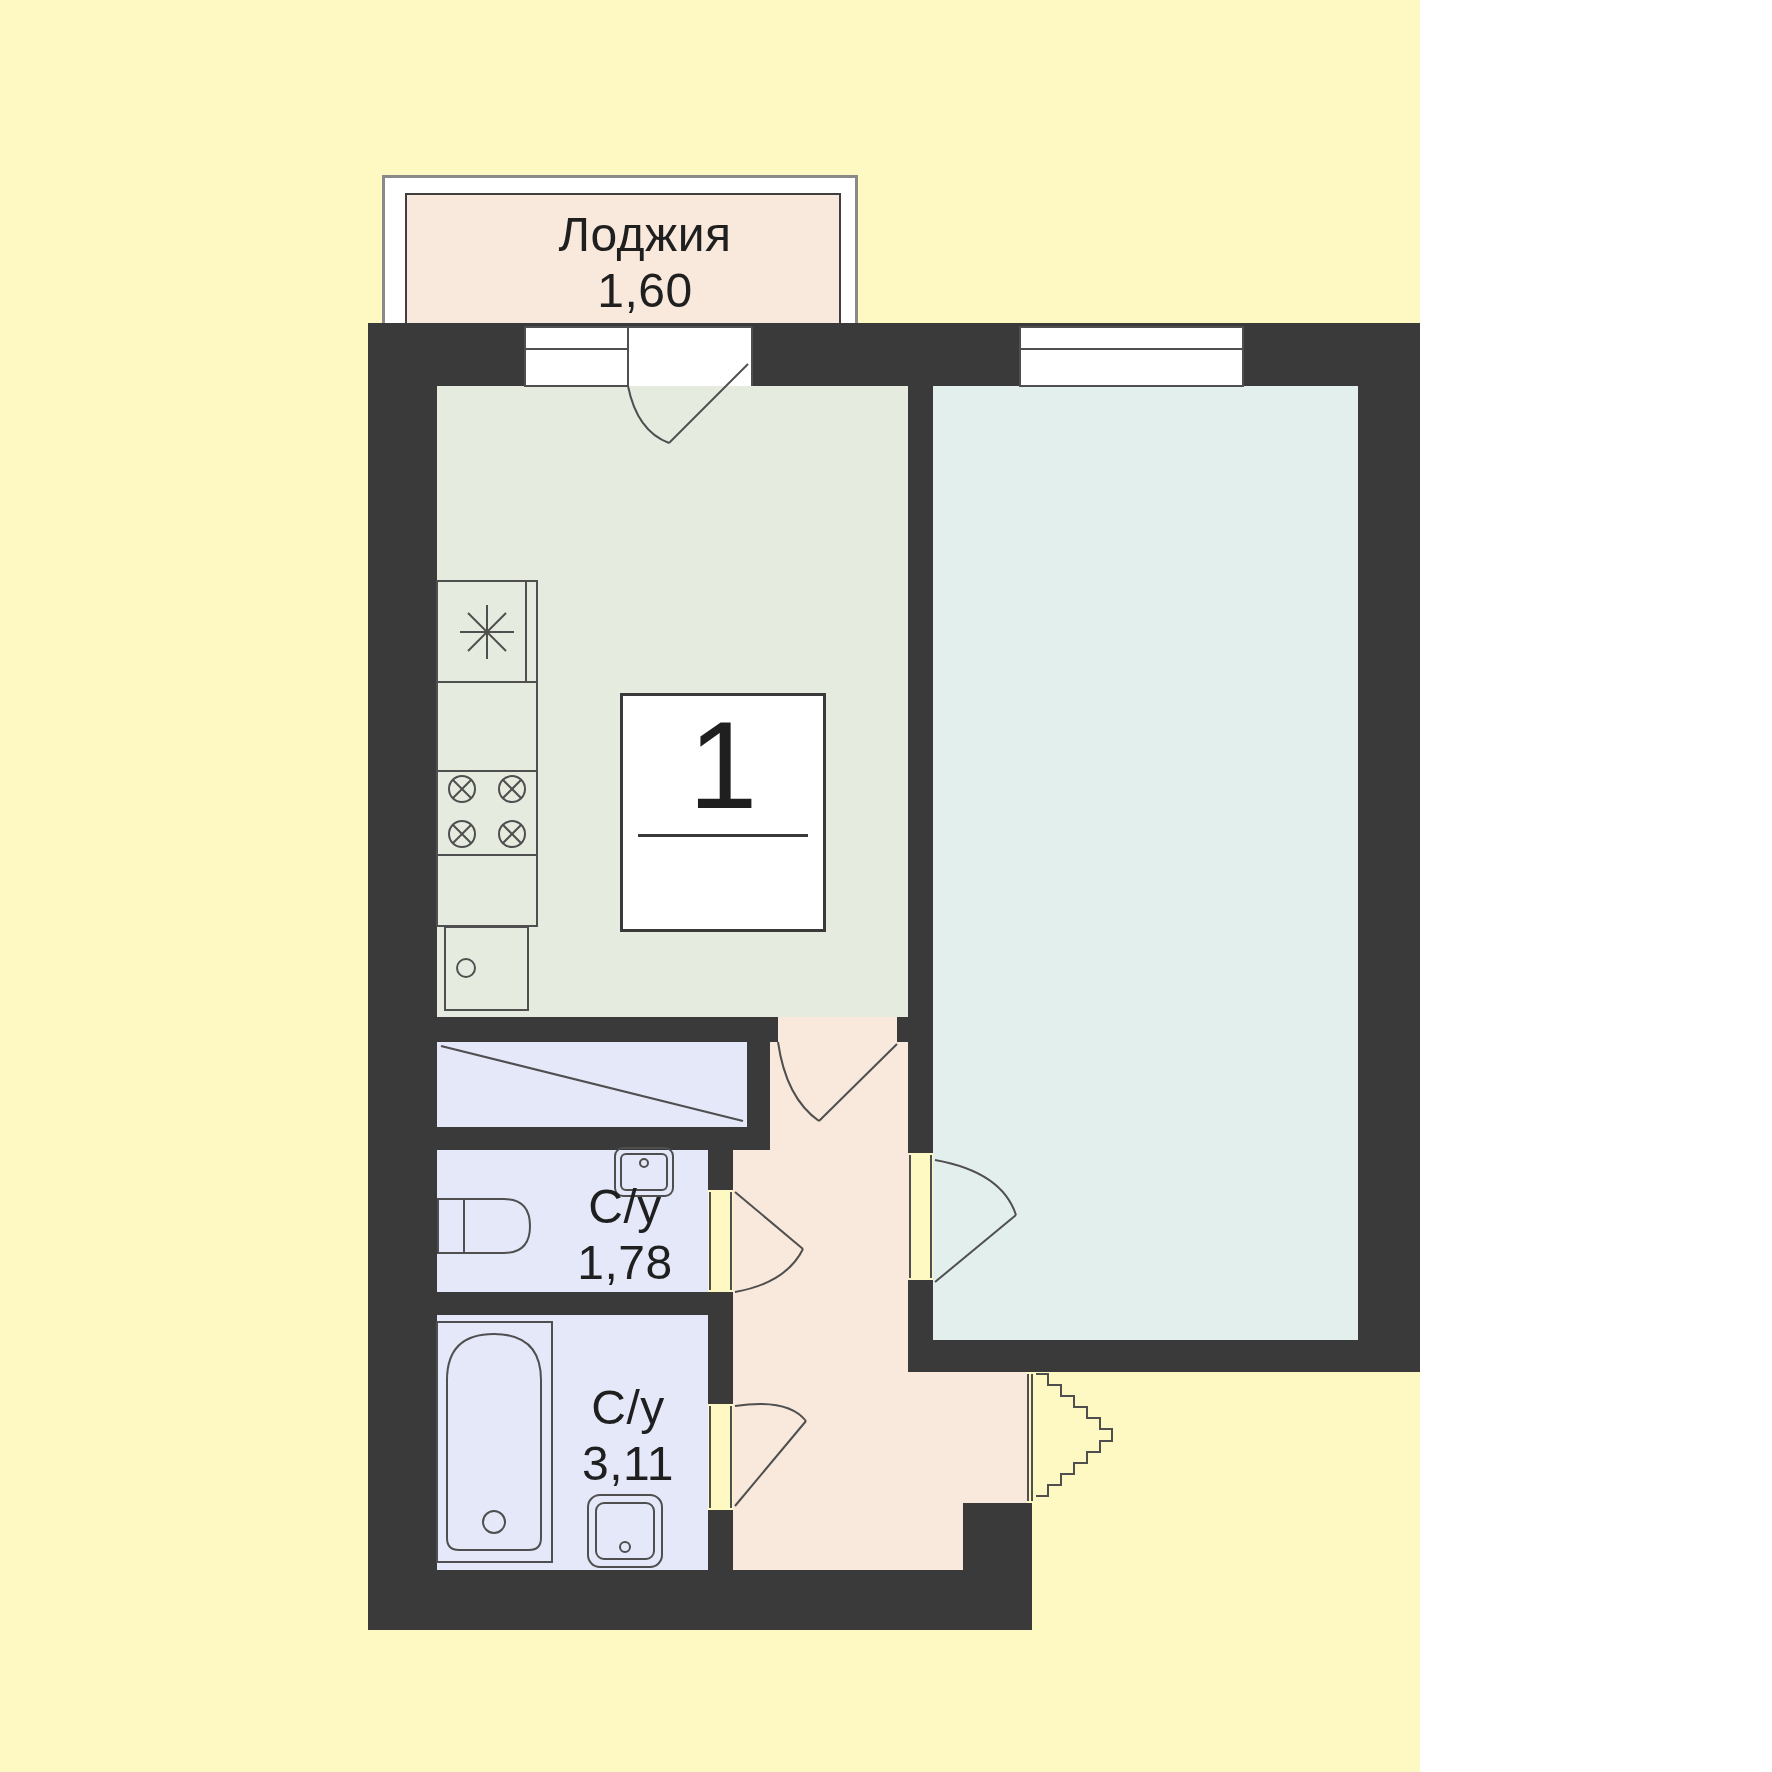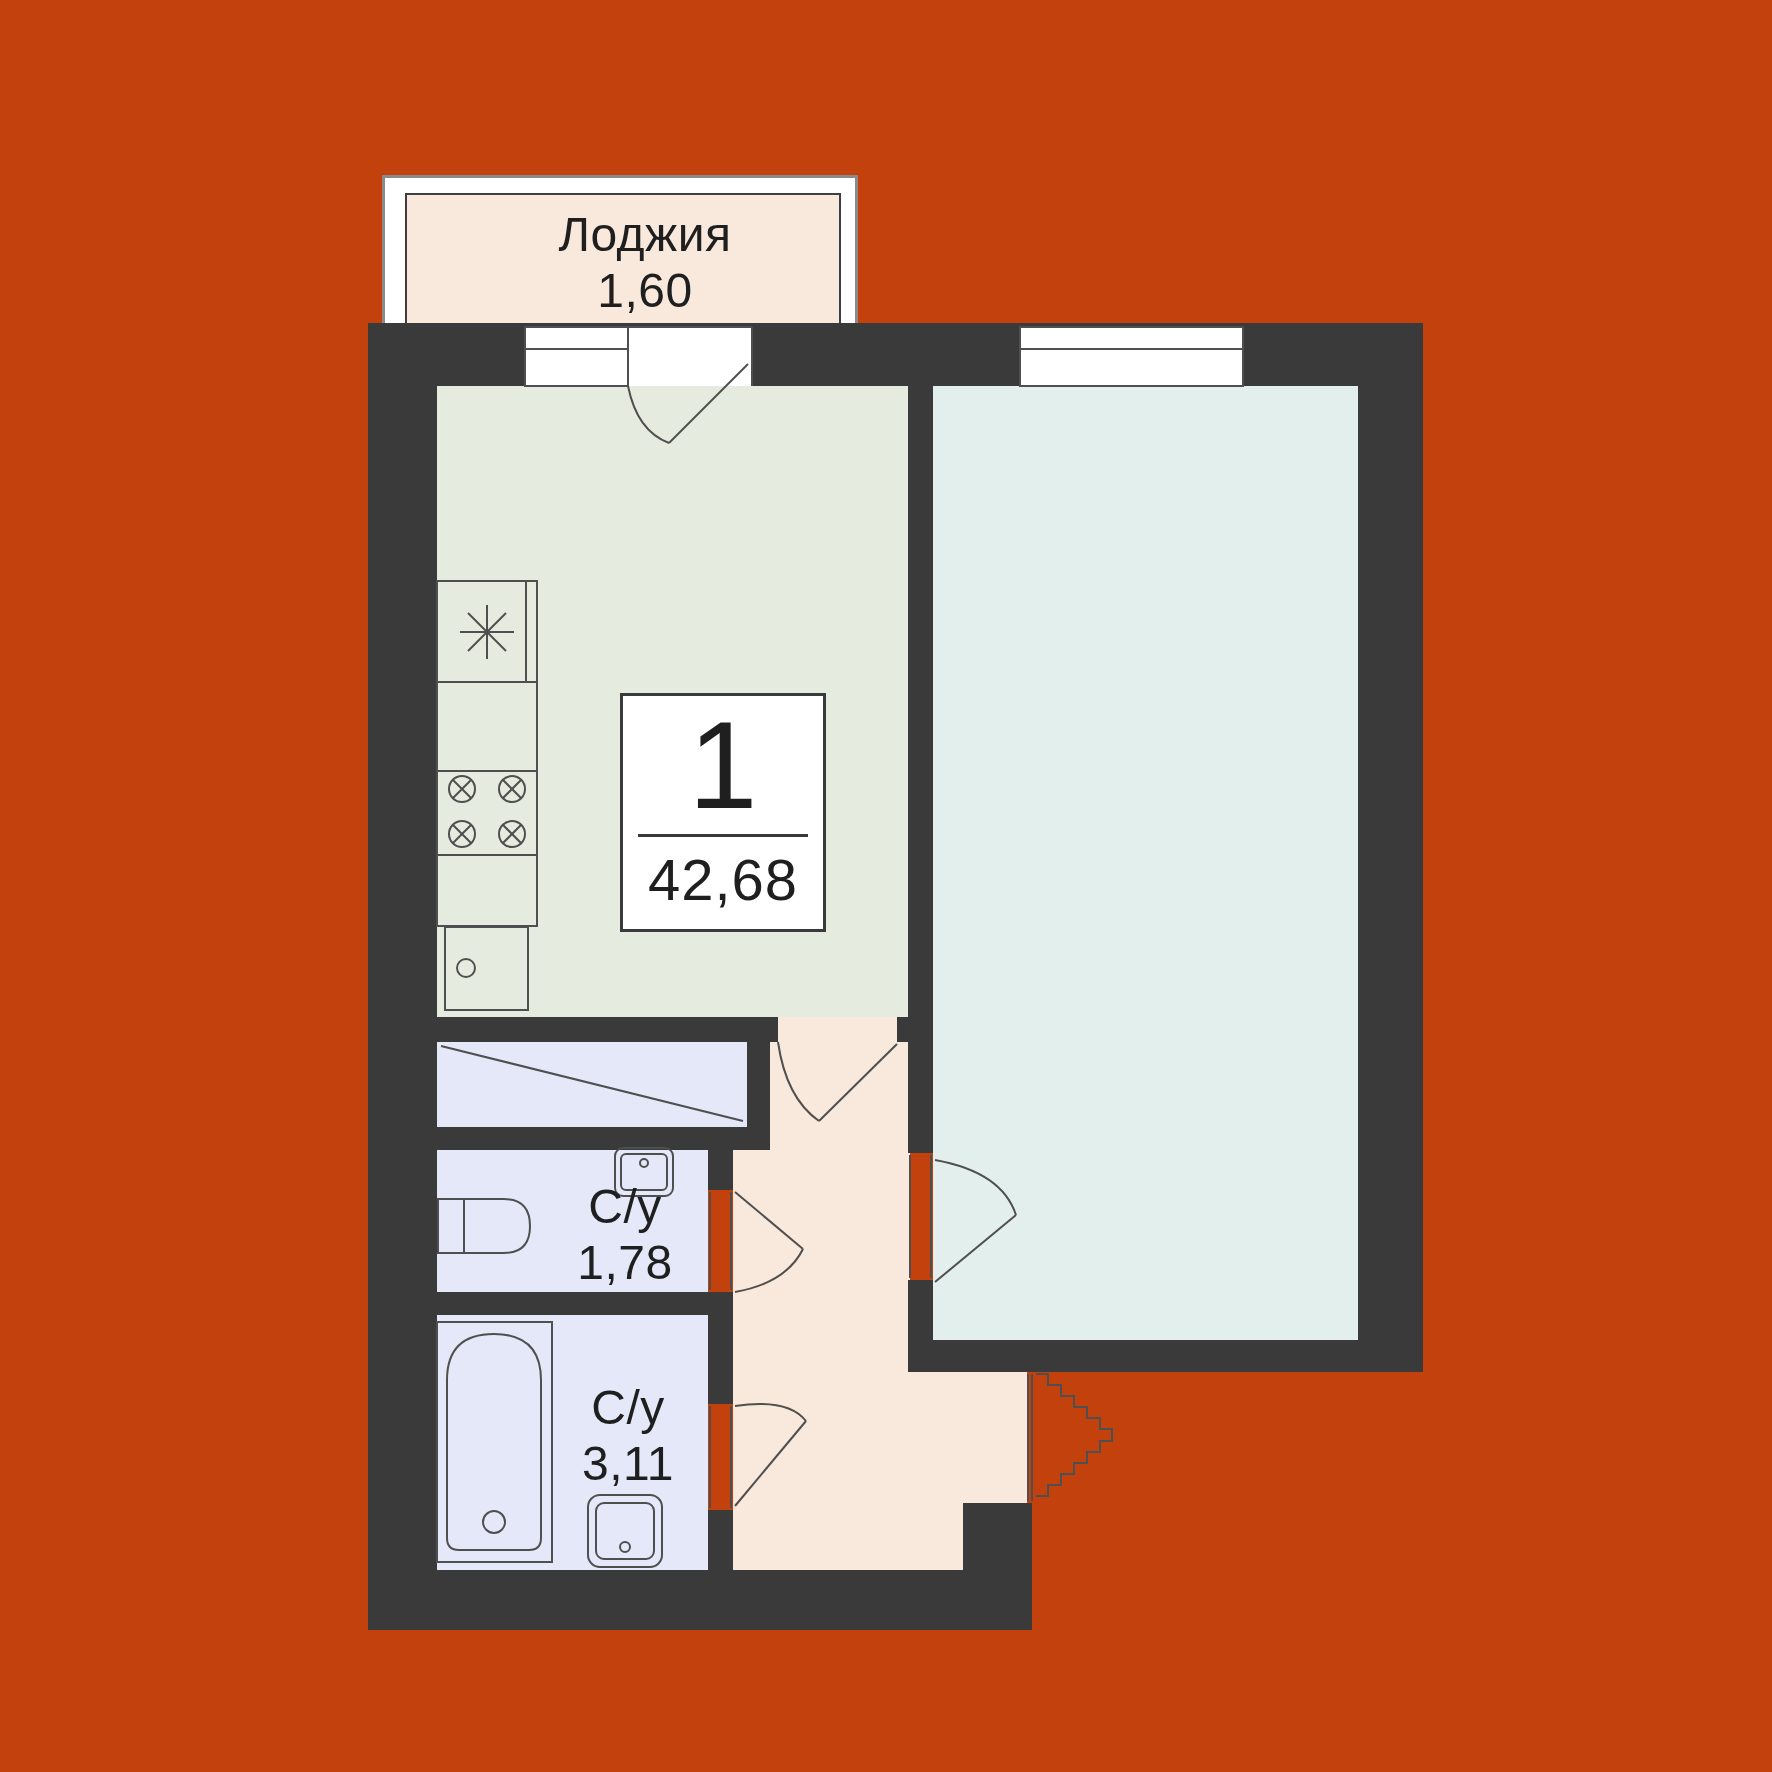--- a/index.html
+++ b/index.html
@@ -1,20 +1,20 @@
 <!DOCTYPE html>
 <html style="--wall: #3a3a3a; --kitchen: #e5ecdf; --room: #e3efec; --wet: #e4e8f8; --peach: #f8e9dc; --line: #4f4f4f; --text: #1f1f1f;"><head>
 <meta charset="utf-8">
 <style>
   :root{
     --wall:#3a3a3a; --kitchen:#e5ecdf; --room:#e3efec; --wet:#e4e8f8;
     --peach:#f8e9dc; --line:#4f4f4f; --text:#1f1f1f; --rail:#8a8a8a; --threshold:#c4c4c4;
   }
   html,body{margin:0;padding:0;background:#fff;}
-  #plan{position:relative;width:1772px;height:1772px;background:#c2410c;overflow:hidden;
+  #plan{position:relative;width:1420px;height:1772px;background:#fef9c3;overflow:hidden;
         font-family:"Liberation Sans", sans-serif;color:var(--text);}
   .wall{position:absolute;background:var(--wall);}
   .floor{position:absolute;}
   .f-kitchen{background:var(--kitchen);}
   .f-room{background:var(--room);}
   .f-wet{background:var(--wet);}
   .f-peach{background:var(--peach);}
   .opening{position:absolute;background:#fff;}
   .room-label{position:absolute;transform:translate(-50%,-50%);text-align:center;
               font-size:48px;line-height:56px;white-space:nowrap;letter-spacing:.5px;
@@ -189,16 +189,15 @@
     <div>1,78</div>
   </div>
   <div class="room-label" style="left:628px;top:1436px;">
     <div>С/у</div>
     <div>3,11</div>
   </div>
 
   <div class="badge">
     <div class="badge-rooms">1</div>
     <div class="badge-divider"></div>
-    <div class="badge-area">42,68</div>
   </div>
 
 </div>
 
 </body></html>

